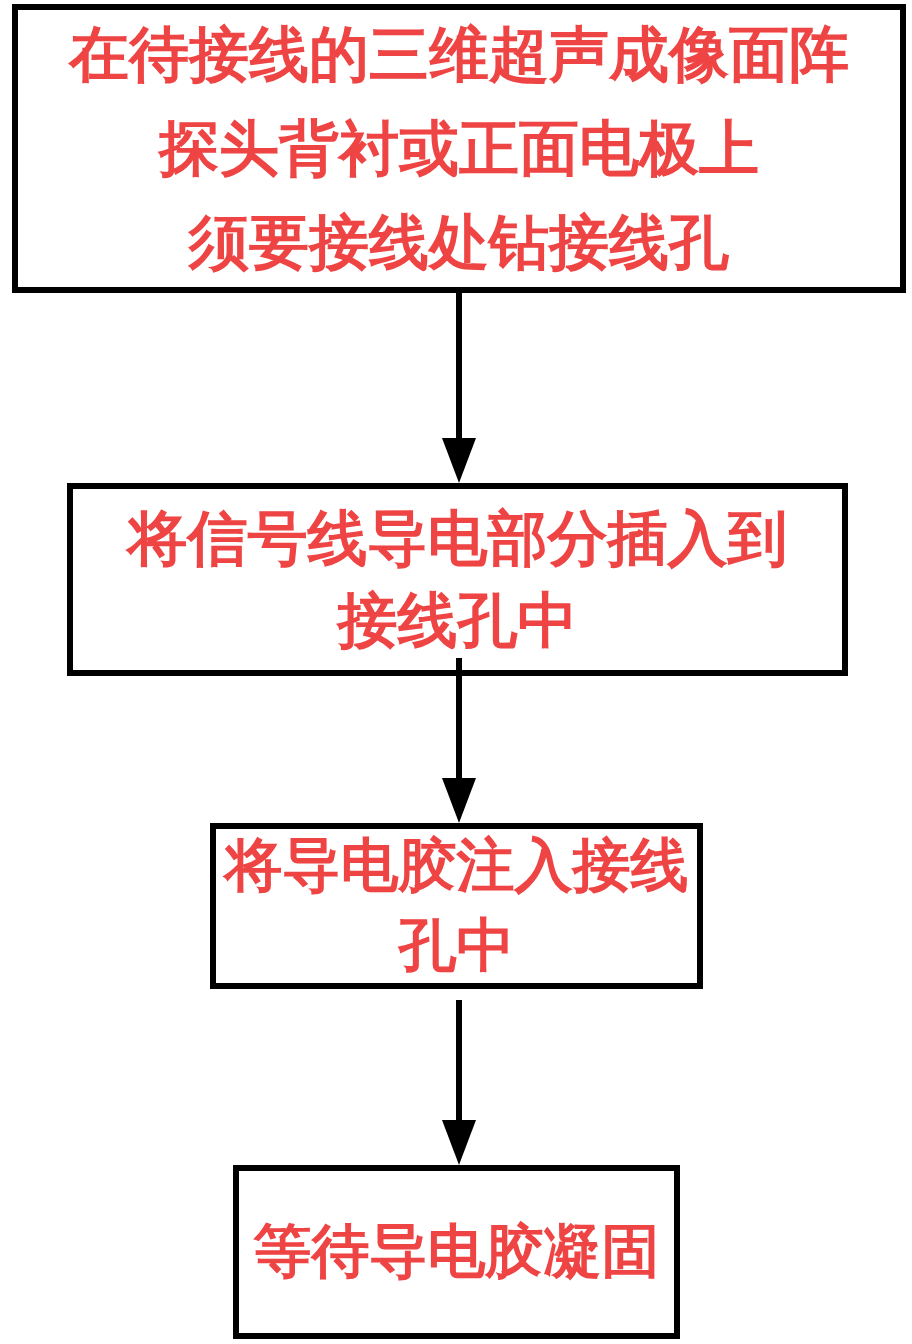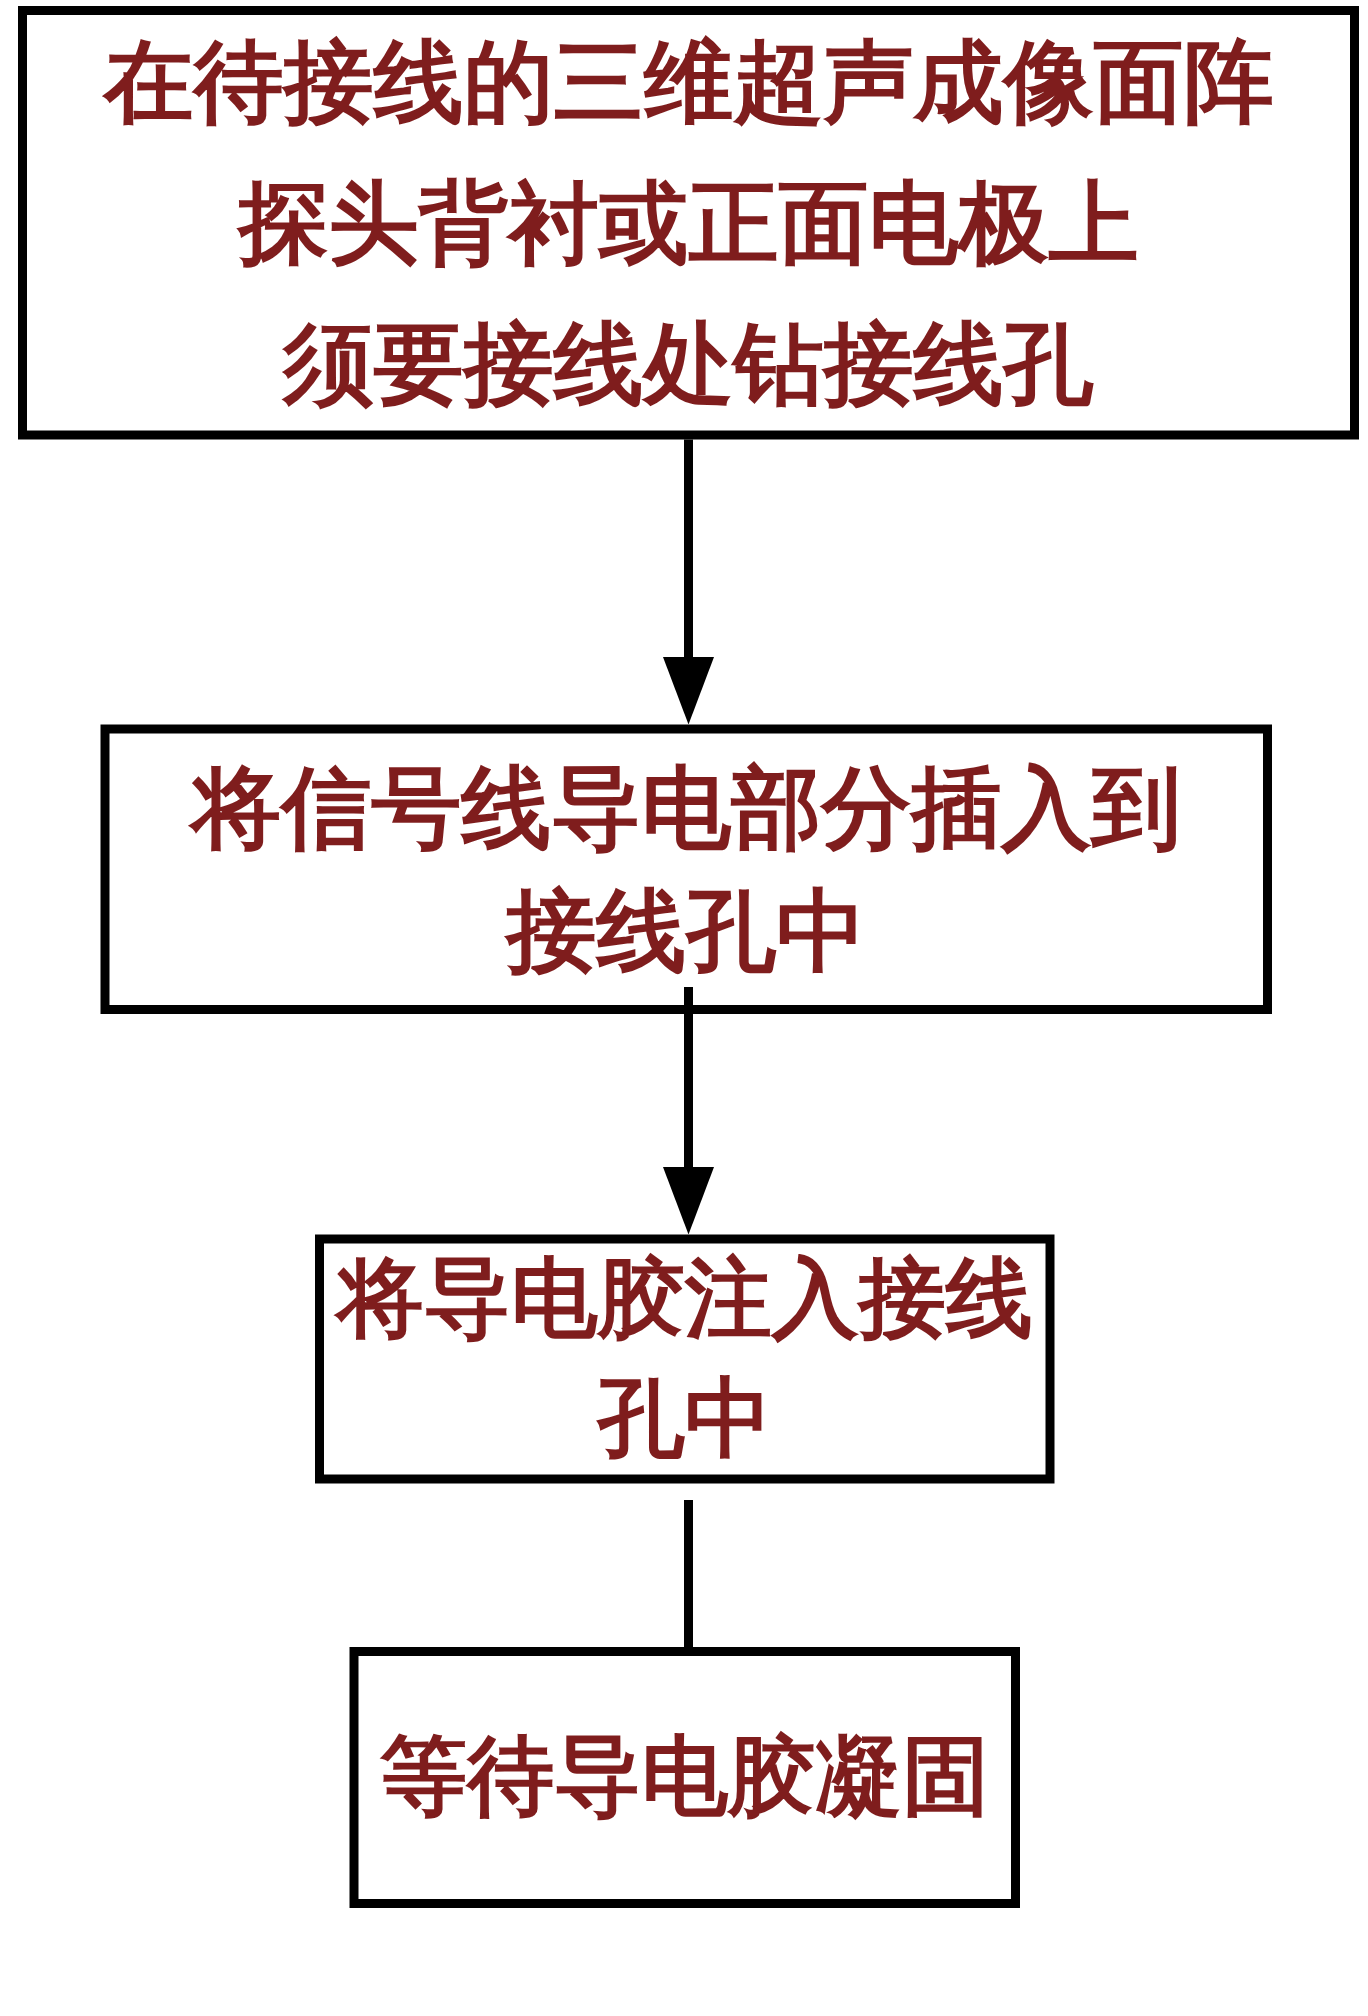--- a/index.html
+++ b/index.html
@@ -14,28 +14,28 @@
   }
   .flow-box {
     position: absolute;
     background: #ffffff;
     border: 6px solid #000000;
     display: flex;
     flex-direction: column;
     justify-content: center;
     align-items: center;
     text-align: center;
-    color: #7f1d1d;
+    color: #ef4444;
     font-weight: bold;
     white-space: nowrap;
   }
   .box-1 { left: 12px;  top: 4px;    width: 894px; height: 289px; font-size: 60px; line-height: 94px; }
   .box-2 { left: 67px;  top: 483px;  width: 781px; height: 193px; font-size: 60px; line-height: 82px; }
   .box-3 { left: 210px; top: 823px;  width: 493px; height: 166px; font-size: 58px; line-height: 80px; }
-  .box-4 { left: 233px; top: 1098px; width: 447px; height: 174px; font-size: 58px; line-height: 80px; }
+  .box-4 { left: 233px; top: 1165px; width: 447px; height: 174px; font-size: 58px; line-height: 80px; }
   .flow-line { display: block; }
   .arrow { position: absolute; width: 34px; }
   .arrow .stem {
     position: absolute;
     left: 14px;
     top: 0;
     width: 6px;
     background: #000000;
   }
   .arrow .head {

